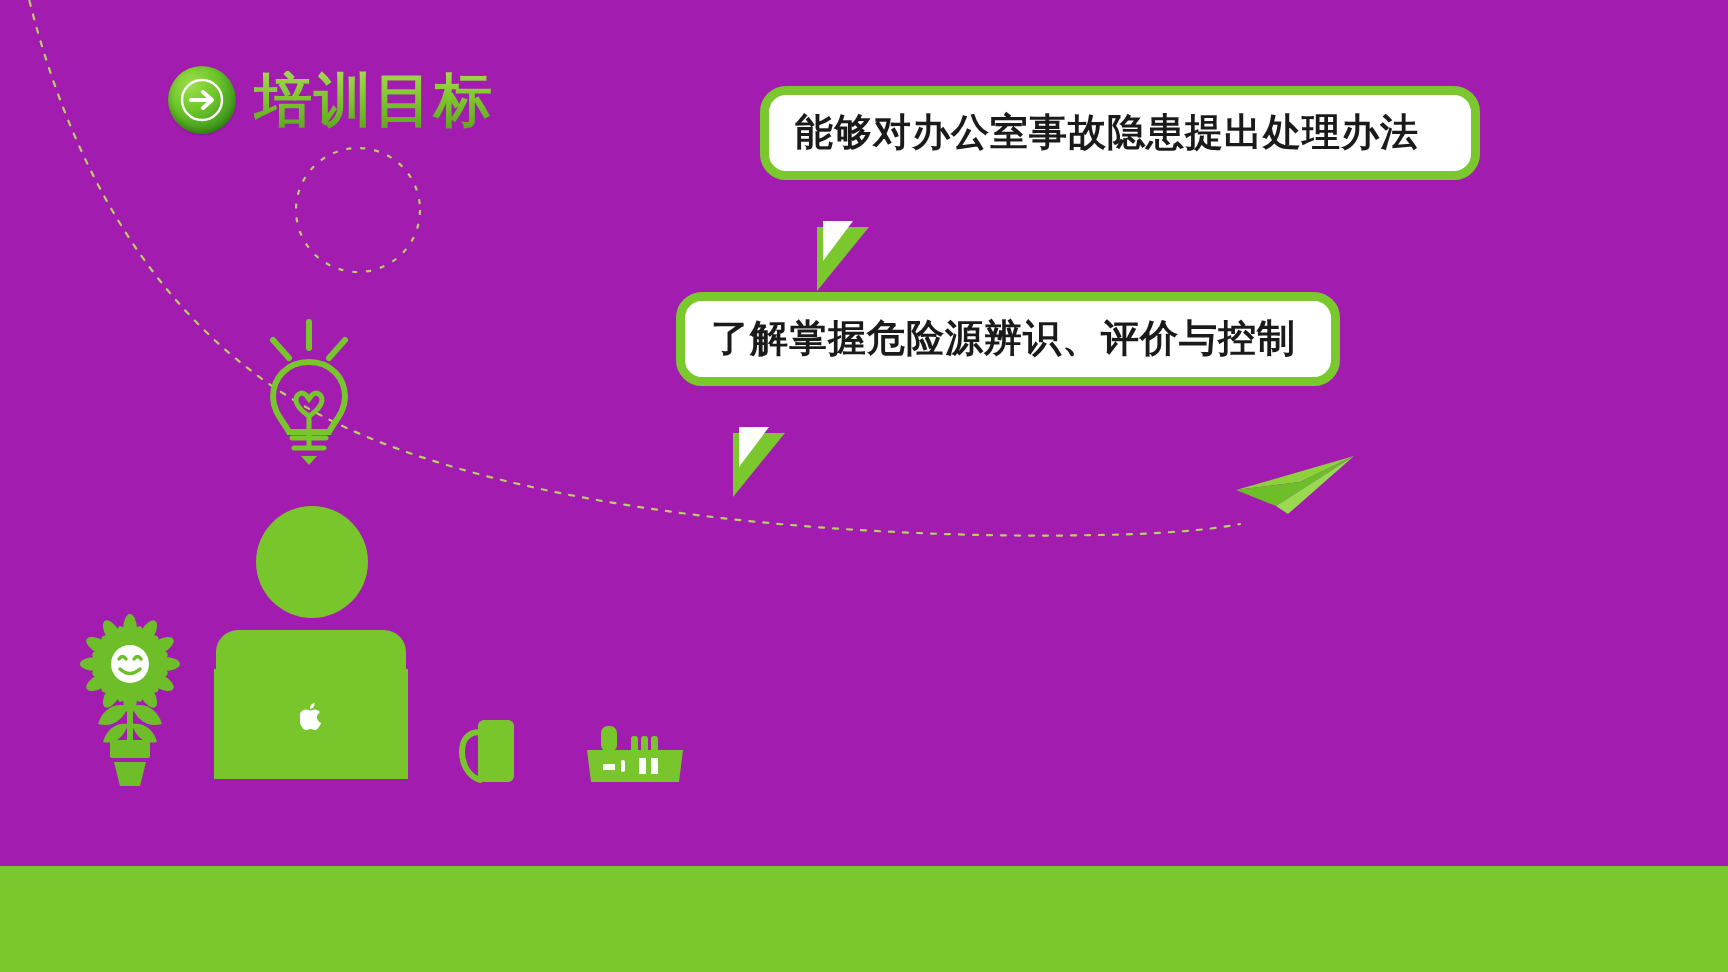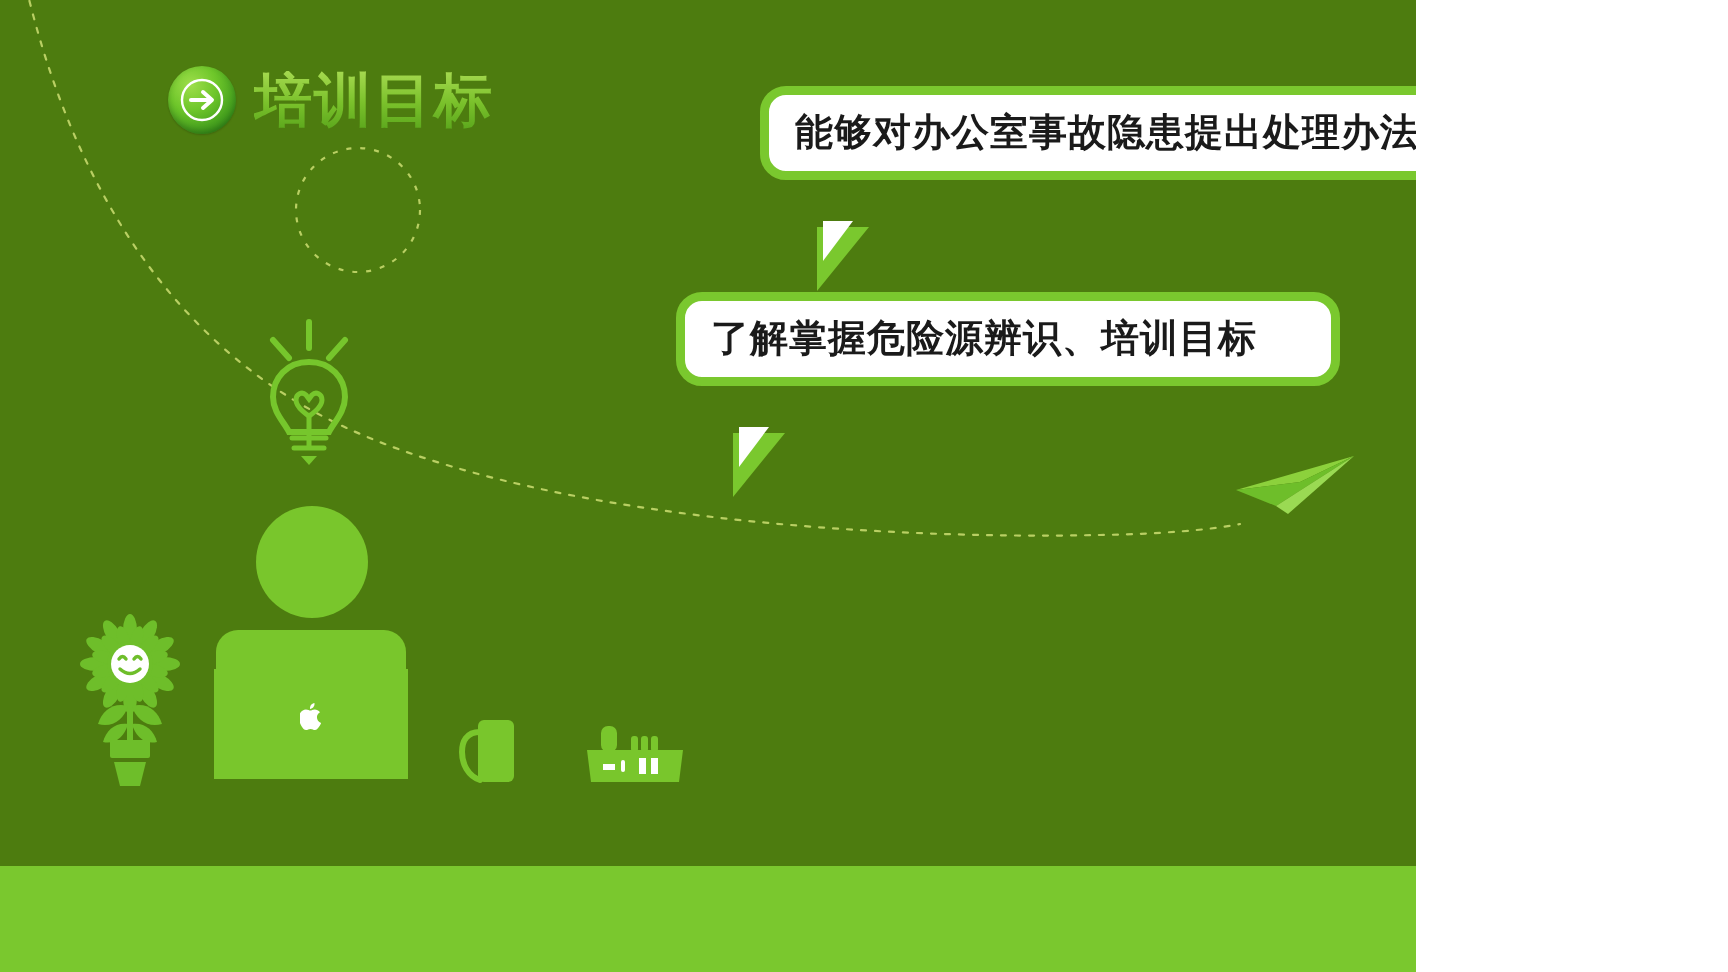--- a/index.html
+++ b/index.html
@@ -6,23 +6,23 @@
   html, body {
     margin: 0;
     padding: 0;
     background: #ffffff;
   }
   body {
     font-family: "Liberation Sans", "DejaVu Sans", sans-serif;
   }
   #slide {
     position: relative;
-    width: 1416px;
+    width: 1728px;
     height: 972px;
-    background: #4d7c0f;
+    background: #a21caf;
     overflow: hidden;
   }
 
   
   .swoosh {
     position: absolute;
     left: 0;
     top: 0;
     width: 1728px;
     height: 972px;
@@ -191,21 +191,21 @@
 
   <div class="bubble" id="bubble-1">
     <span class="bubble-text">能够对办公室事故隐患提出处理办法</span>
     <span class="tail">
       <span class="tail-outer"></span>
       <span class="tail-inner"></span>
     </span>
   </div>
 
   <div class="bubble" id="bubble-2">
-    <span class="bubble-text">了解掌握危险源辨识、培训目标</span>
+    <span class="bubble-text">了解掌握危险源辨识、评价与控制</span>
     <span class="tail">
       <span class="tail-outer"></span>
       <span class="tail-inner"></span>
     </span>
   </div>
 
 
   <svg class="bulb" width="106" height="150" viewBox="0 0 106 150" xmlns="http://www.w3.org/2000/svg">
     <g stroke="#76c62c" stroke-width="6" fill="none" stroke-linecap="round">
       <line x1="53" y1="4" x2="53" y2="30"></line>

